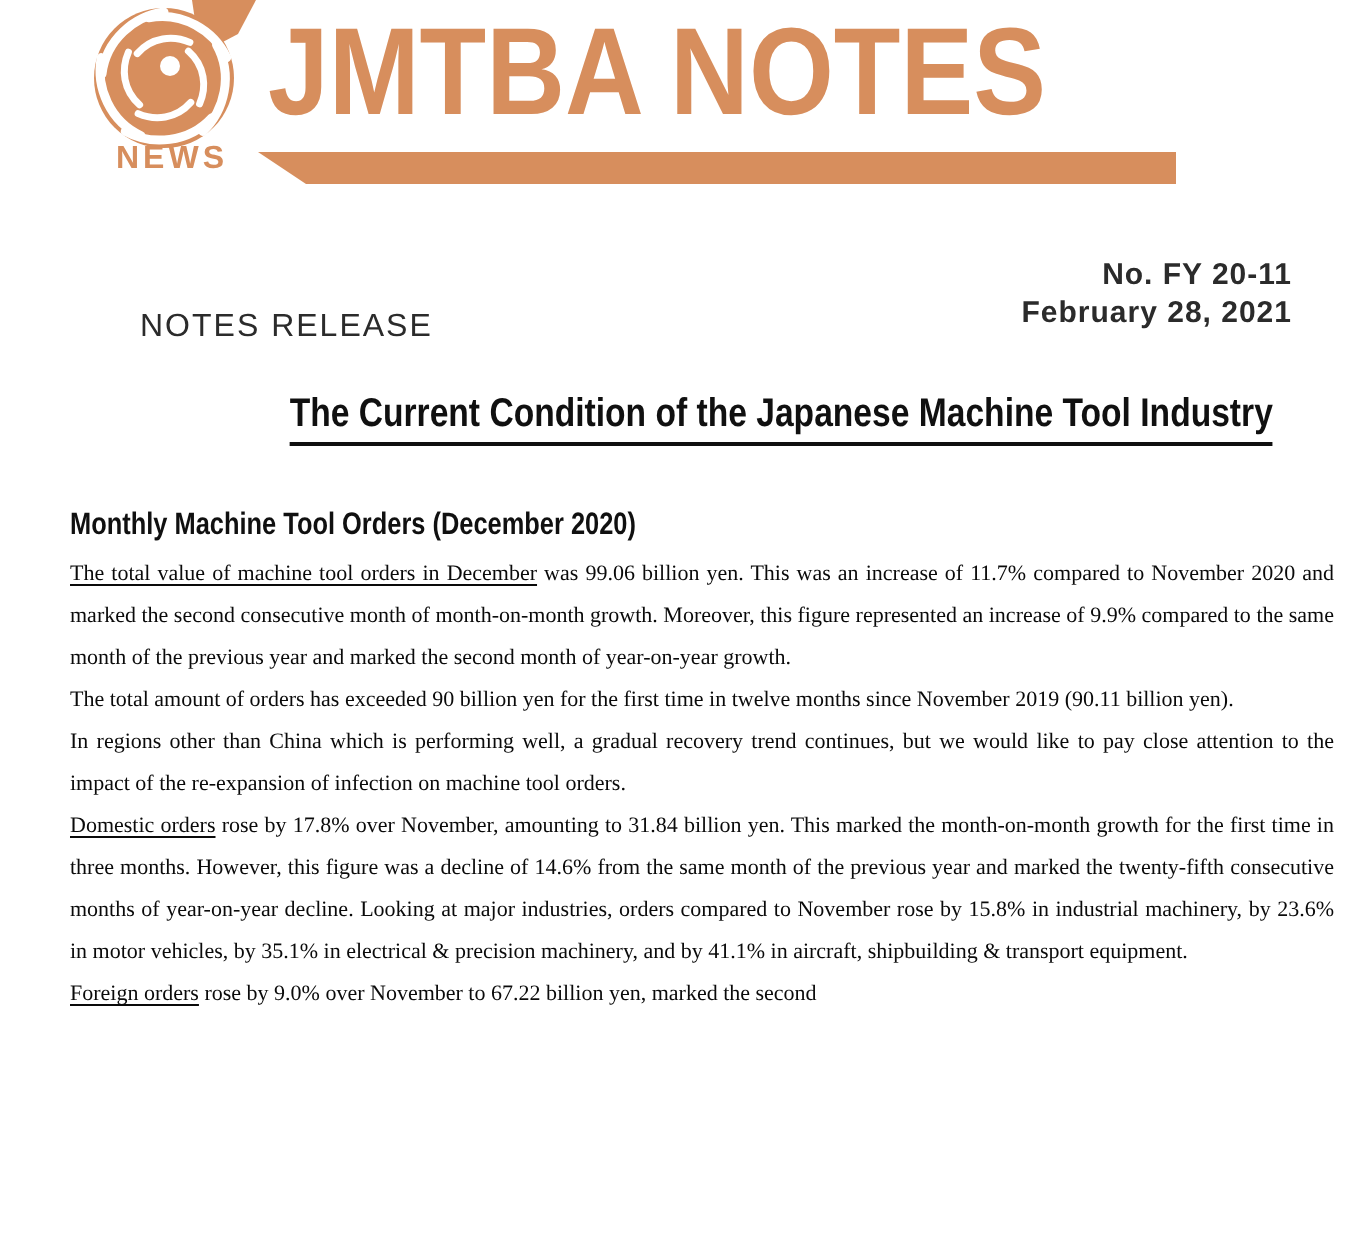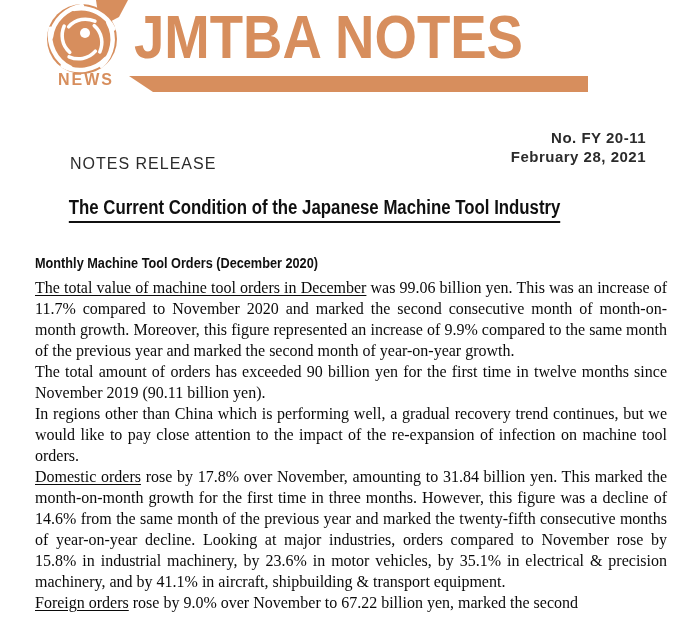--- a/index.html
+++ b/index.html
@@ -42,41 +42,41 @@
     position: absolute; right: 37px; top: 128px;
     text-align: right; font-size: 15px; line-height: 19px;
     color: #2b2b2b; letter-spacing: 0.5px; font-weight: bold;
   }
   .news-release {
     position: absolute; left: 70px; top: 155px;
     font-size: 16px; letter-spacing: 1px; color: #2b2b2b;
   }
 
   
-  .title-row { position: absolute; left: 0; top: 196px; width: 100%; text-align: left; padding-left: 22px; }
+  .title-row { position: absolute; left: 0; top: 196px; width: 100%; text-align: right; padding-left: 22px; }
   .title-row .title-text {
     display: inline-block;
     font-size: 20px; font-weight: bold; color: var(--ink);
     transform: scaleX(0.84); transform-origin: center;
     border-bottom: 2px solid var(--ink);
     padding-bottom: 2px;
     white-space: nowrap;
   }
 
   
   .section-heading {
     position: absolute; left: 35px; top: 254px;
     font-size: 15.5px; font-weight: bold; color: var(--ink);
     transform: scaleX(0.82); transform-origin: left center;
     white-space: nowrap;
   }
   .article-body {
     position: absolute; left: 35px; top: 277px; width: 632px;
     font-family: "Liberation Serif", serif;
-    font-size: 16px; line-height: 21px; color: #0a0a0a;
+    font-size: 11px; line-height: 21px; color: #0a0a0a;
     text-align: justify;
   }
   .article-body p { margin: 0; }
   .lead-underline { text-decoration: underline; text-underline-offset: 2px; }
 </style>
 </head>
 <body>
 
 <div class="page">
 

